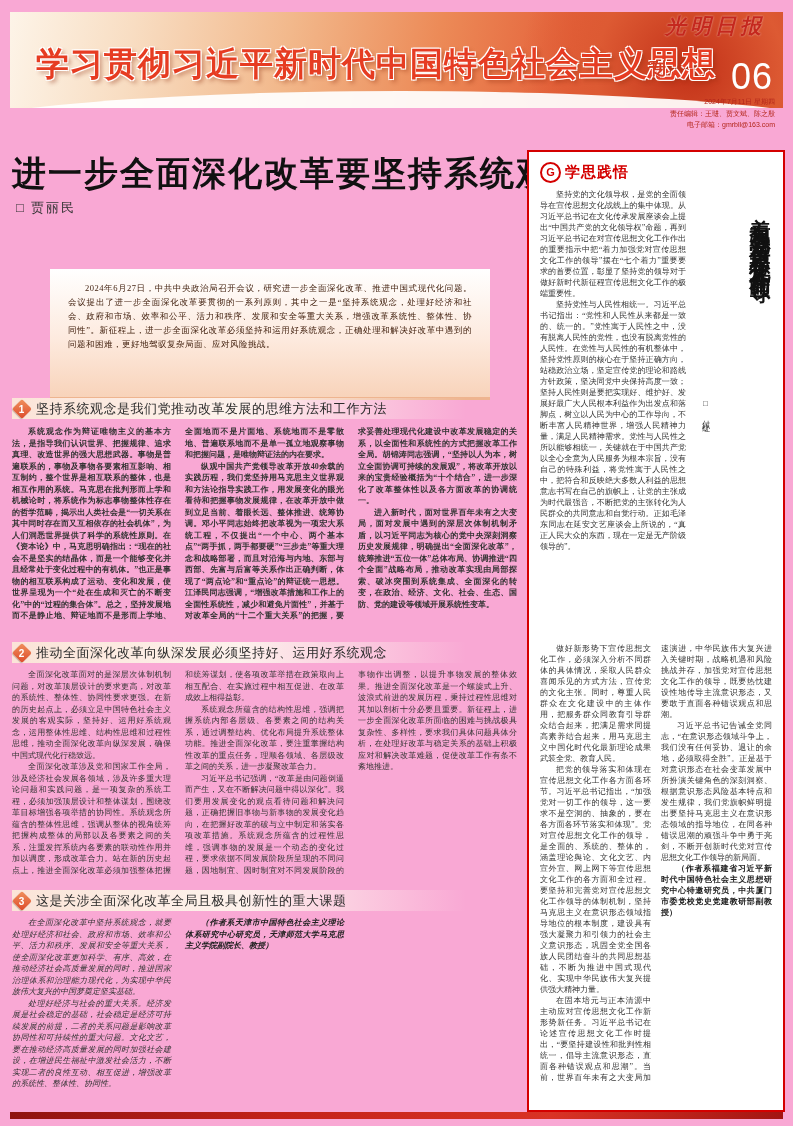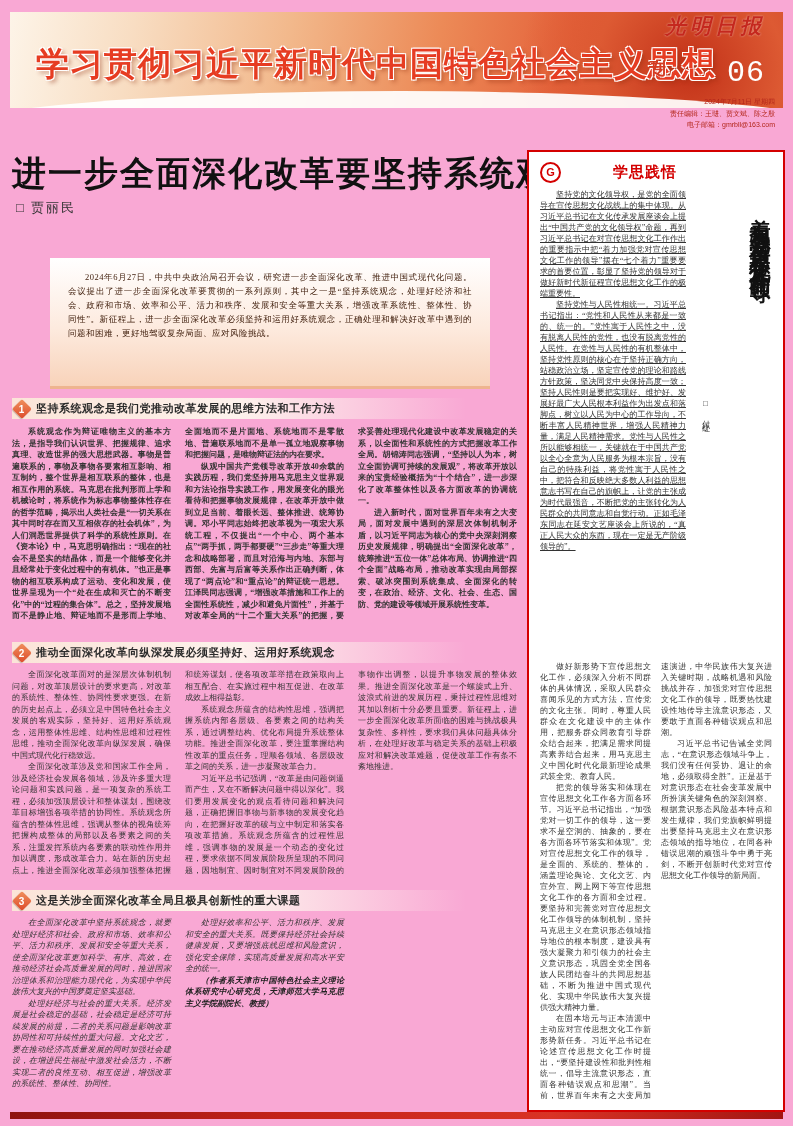--- a/index.html
+++ b/index.html
@@ -13,69 +13,69 @@
     background:radial-gradient(circle at 55% 45%, #c23118 0%, #dd5a33 40%, rgba(221,90,51,0) 72%);}
   #banner .sweep{position:absolute;left:-12%;bottom:-82%;width:125%;height:100%;background:rgba(255,255,255,.93);border-radius:50%;}
   .banner-title{position:absolute;left:26px;top:30px;font-family:"Liberation Sans","DejaVu Sans",sans-serif;
     font-weight:bold;font-size:33px;letter-spacing:1px;color:#e63c22;white-space:nowrap;
     text-shadow:-1px -1px 0 #fff,1px -1px 0 #fff,-1px 1px 0 #fff,1px 1px 0 #fff,3px 3px 4px rgba(140,40,10,.45);}
   .banner-supp{position:absolute;left:636px;top:33px;writing-mode:vertical-rl;font-family:"Liberation Sans","DejaVu Sans",sans-serif;
     font-weight:bold;font-size:17px;color:#d43c22;letter-spacing:2px;
     text-shadow:-1px -1px 0 #fff,1px 1px 0 #fff;}
   .paper-logo{position:absolute;right:18px;top:0;font-style:italic;font-weight:bold;font-size:21px;color:#c5281e;
     letter-spacing:4px;text-shadow:0 0 2px rgba(255,255,255,.6);}
-  .page-num{position:absolute;right:18px;top:44px;font-family:Liberation Mono, monospace;
-    font-size:30px;color:#ffffff;letter-spacing:1px;}
+  .page-num{position:absolute;right:10px;top:44px;font-family:Liberation Sans, sans-serif;
+    font-size:36px;color:#ffffff;letter-spacing:1px;}
   #masthead-meta{position:absolute;right:18px;top:96px;text-align:right;font-size:7px;line-height:1.65;
     color:#b3261a;font-family:"Liberation Sans","DejaVu Sans",sans-serif;}
 
   
   #main-article{position:absolute;left:12px;top:146px;width:505px;height:966px;}
   .headline{font-size:34px;font-weight:bold;color:#111;letter-spacing:2px;line-height:1.2;margin:8px 0 4px 0;white-space:nowrap;}
   .byline{font-size:13px;color:#333;margin:4px 0 0 4px;letter-spacing:2px;}
-  .intro-box{position:absolute;left:38px;top:112px;width:404px;height:104px;padding:12px 18px;
+  .intro-box{position:absolute;left:38px;top:123px;width:404px;height:104px;padding:12px 18px;
     background:linear-gradient(180deg,#ffffff 0%,#fdeade 55%,#f8d3ba 100%);
     border-bottom:3px solid #eeb48f;font-size:8.5px;line-height:14px;text-align:justify;color:#42210f;}
   .intro-box p{margin:0;text-indent:2em;letter-spacing:.5px;}
 
   .section-header{position:absolute;left:0;width:505px;height:21px;display:flex;align-items:center;
     background:linear-gradient(to right,#fbe4d8 0%,#fdf2ec 45%,rgba(253,242,236,0) 90%);}
   .section-badge{width:14px;height:14px;margin:0 7px 0 3px;background:linear-gradient(135deg,#f0915e,#dd4a2a);
     transform:rotate(45deg);border-radius:2px;display:flex;align-items:center;justify-content:center;flex:0 0 auto;
     box-shadow:0 1px 1px rgba(0,0,0,.25);}
   .section-badge span{transform:rotate(-45deg);color:#fff;font-size:10px;font-weight:bold;
     font-family:"Liberation Sans","DejaVu Sans",sans-serif;}
-  .section-title{font-size:11px;font-weight:bold;color:#2b2b2b;letter-spacing:.5px;white-space:nowrap;
+  .section-title{font-size:13px;font-weight:normal;color:#2b2b2b;letter-spacing:.5px;white-space:nowrap;
     font-family:"Liberation Sans","DejaVu Sans",sans-serif;}
 
   .section-body{position:absolute;left:0;width:505px;column-count:3;column-gap:14px;column-fill:auto;
     font-size:8px;line-height:11.5px;text-align:justify;color:#333;overflow:hidden;}
   .section-body p{margin:0;text-indent:2em;}
   .section-body p.attr{font-weight:bold;color:#222;}
 
   #sec1-header{top:252px;} #sec1-body{top:280px;height:206px;font-weight:bold;}
   #sec2-header{top:496px;} #sec2-body{top:523px;height:215px;}
   #sec3-header{top:744px;} #sec3-body{top:771px;height:190px;font-style:italic;}
 
   
   #side-box{position:absolute;left:527px;top:150px;width:258px;height:962px;border:2.5px solid #d40000;
     box-sizing:border-box;background:#fff;padding:9px 11px;overflow:hidden;}
   .side-logo-row{display:flex;align-items:center;height:22px;margin-bottom:6px;}
   .g-icon{width:17px;height:17px;border:2.5px solid #d40000;border-radius:50%;color:#d40000;font-weight:bold;
     font-size:11px;display:flex;align-items:center;justify-content:center;margin-right:4px;
     font-family:"Liberation Sans","DejaVu Sans",sans-serif;flex:0 0 auto;}
   .side-label{font-size:15px;font-weight:bold;color:#d40000;letter-spacing:1px;
-    font-family:"Liberation Sans","DejaVu Sans",sans-serif;margin-left:48px;}
+    font-family:"Liberation Sans","DejaVu Sans",sans-serif;}
   .side-top{position:relative;display:flex;height:448px;overflow:hidden;}
-  .side-lead{width:146px;flex:0 0 auto;font-size:8px;line-height:11px;text-align:justify;color:#333;overflow:hidden;text-decoration:underline;}
+  .side-lead{width:146px;flex:0 0 auto;font-size:8px;line-height:11px;text-align:justify;color:#333;overflow:hidden;}
   .side-lead p{margin:0;text-indent:2em;}
   .side-title{position:absolute;right:0;top:12px;writing-mode:vertical-rl;font-size:21px;font-weight:bold;
     color:#111;letter-spacing:4px;height:430px;line-height:1.15;}
   .side-author{position:absolute;right:62px;top:210px;writing-mode:vertical-rl;font-size:8px;color:#333;letter-spacing:2px;}
-  .side-bottom{margin-top:24px;height:442px;column-count:2;column-gap:10px;column-fill:auto;
+  .side-bottom{margin-top:6px;height:442px;column-count:2;column-gap:10px;column-fill:auto;
     font-size:8px;line-height:11px;text-align:justify;color:#333;overflow:hidden;}
   .side-bottom p{margin:0;text-indent:2em;}
   .side-bottom p.attr{font-weight:bold;color:#222;}
 
   
   #footer-bar{position:absolute;left:10px;top:1112px;width:773px;height:7px;
     background:linear-gradient(to right,#8f1210,#c4221a 35%,#d93325 70%,#a31512);}
 </style>
 </head>
 <body>
@@ -131,21 +131,20 @@
 
     <div class="section-header" id="sec3-header">
       <div class="section-badge">
           <span>3</span>
         </div>
       <div class="section-title">这是关涉全面深化改革全局且极具创新性的重大课题</div>
     </div>
     <div class="section-body" id="sec3-body">
       <p>在全面深化改革中坚持系统观念，就要处理好经济和社会、政府和市场、效率和公平、活力和秩序、发展和安全等重大关系，使全面深化改革更加科学、有序、高效，在推动经济社会高质量发展的同时，推进国家治理体系和治理能力现代化，为实现中华民族伟大复兴的中国梦奠定坚实基础。</p>
       <p>处理好经济与社会的重大关系。经济发展是社会稳定的基础，社会稳定是经济可持续发展的前提，二者的关系问题是影响改革协同性和可持续性的重大问题。文化文艺，要在推动经济高质量发展的同时加强社会建设，在增进民生福祉中激发社会活力，不断实现二者的良性互动、相互促进，增强改革的系统性、整体性、协同性。</p>
-      <p>处理好效率和公平、活力和秩序、发展和安全的重大关系。既要保持经济社会持续健康发展，又要增强底线思维和风险意识，强化安全保障，实现高质量发展和高水平安全的统一。</p>
       <p class="attr">（作者系天津市中国特色社会主义理论体系研究中心研究员，天津师范大学马克思主义学院副院长、教授）</p>
     </div>
   </div>
 
   <div id="side-box">
     <div class="side-logo-row">
       <span class="g-icon">G</span>
       <span class="side-label">学思践悟</span>
     </div>
     <div class="side-top">
@@ -154,18 +153,19 @@
         <p>坚持党性与人民性相统一。习近平总书记指出：“党性和人民性从来都是一致的、统一的。”党性寓于人民性之中，没有脱离人民性的党性，也没有脱离党性的人民性。在党性与人民性的有机整体中，坚持党性原则的核心在于坚持正确方向，站稳政治立场，坚定宣传党的理论和路线方针政策，坚决同党中央保持高度一致；坚持人民性则是要把实现好、维护好、发展好最广大人民根本利益作为出发点和落脚点，树立以人民为中心的工作导向，不断丰富人民精神世界，增强人民精神力量，满足人民精神需求。党性与人民性之所以能够相统一，关键就在于中国共产党以全心全意为人民服务为根本宗旨，没有自己的特殊利益，将党性寓于人民性之中，把符合和反映绝大多数人利益的思想意志书写在自己的旗帜上，让党的主张成为时代最强音，不断把党的主张转化为人民群众的共同意志和自觉行动。正如毛泽东同志在延安文艺座谈会上所说的，“真正人民大众的东西，现在一定是无产阶级领导的”。</p>
       </div>
       <div class="side-author">□ 付小红</div>
       <div class="side-title">着力加强党对宣传思想文化工作的领导</div>
     </div>
     <div class="side-bottom">
       <p>做好新形势下宣传思想文化工作，必须深入分析不同群体的具体情况，采取人民群众喜闻乐见的方式方法，宣传党的文化主张。同时，尊重人民群众在文化建设中的主体作用，把服务群众同教育引导群众结合起来，把满足需求同提高素养结合起来，用马克思主义中国化时代化最新理论成果武装全党、教育人民。</p>
       <p>把党的领导落实和体现在宣传思想文化工作各方面各环节。习近平总书记指出，“加强党对一切工作的领导，这一要求不是空洞的、抽象的，要在各方面各环节落实和体现”。党对宣传思想文化工作的领导，是全面的、系统的、整体的，涵盖理论舆论、文化文艺、内宣外宣、网上网下等宣传思想文化工作的各方面和全过程。要坚持和完善党对宣传思想文化工作领导的体制机制，坚持马克思主义在意识形态领域指导地位的根本制度，建设具有强大凝聚力和引领力的社会主义意识形态，巩固全党全国各族人民团结奋斗的共同思想基础，不断为推进中国式现代化、实现中华民族伟大复兴提供强大精神力量。</p>
       <p>在固本培元与正本清源中主动应对宣传思想文化工作新形势新任务。习近平总书记在论述宣传思想文化工作时提出，“要坚持建设性和批判性相统一，倡导主流意识形态，直面各种错误观点和思潮”。当前，世界百年未有之大变局加速演进，中华民族伟大复兴进入关键时期，战略机遇和风险挑战并存，加强党对宣传思想文化工作的领导，既要热忱建设性地传导主流意识形态，又要敢于直面各种错误观点和思潮。</p>
       <p>习近平总书记告诫全党同志，“在意识形态领域斗争上，我们没有任何妥协、退让的余地，必须取得全胜”。正是基于对意识形态在社会变革发展中所扮演关键角色的深刻洞察、根据意识形态风险基本特点和发生规律，我们党旗帜鲜明提出要坚持马克思主义在意识形态领域的指导地位，在同各种错误思潮的顽强斗争中勇于亮剑，不断开创新时代党对宣传思想文化工作领导的新局面。</p>
+      <p class="attr">（作者系福建省习近平新时代中国特色社会主义思想研究中心特邀研究员，中共厦门市委党校党史党建教研部副教授）</p>
     </div>
   </div>
 
   <div id="footer-bar"></div>
 
 </div>
 
 </body></html>

